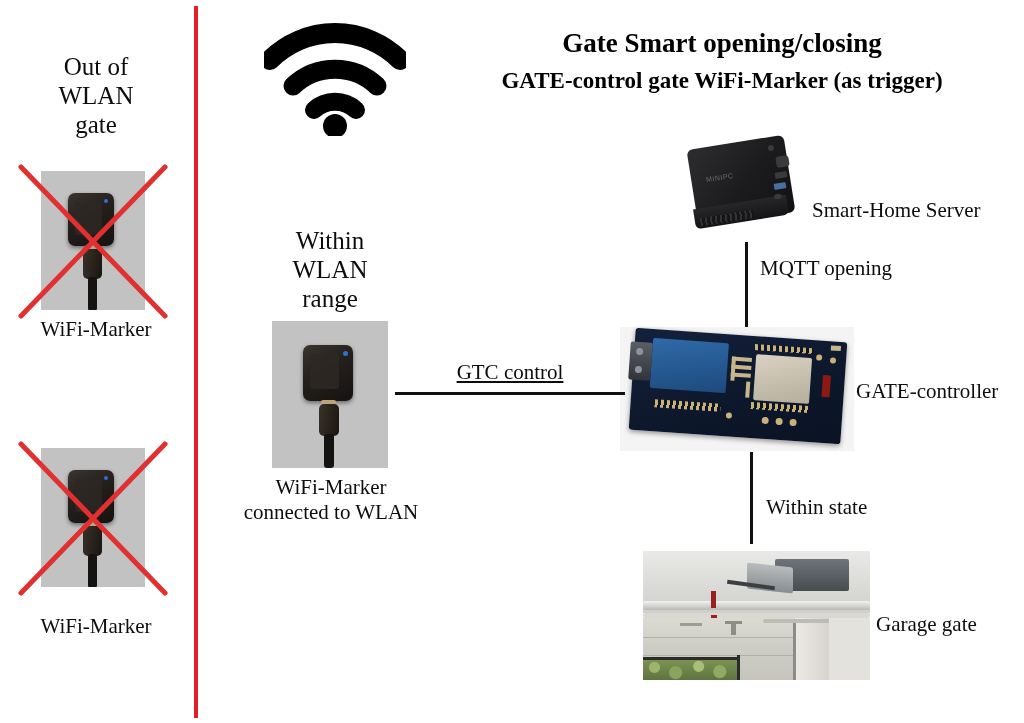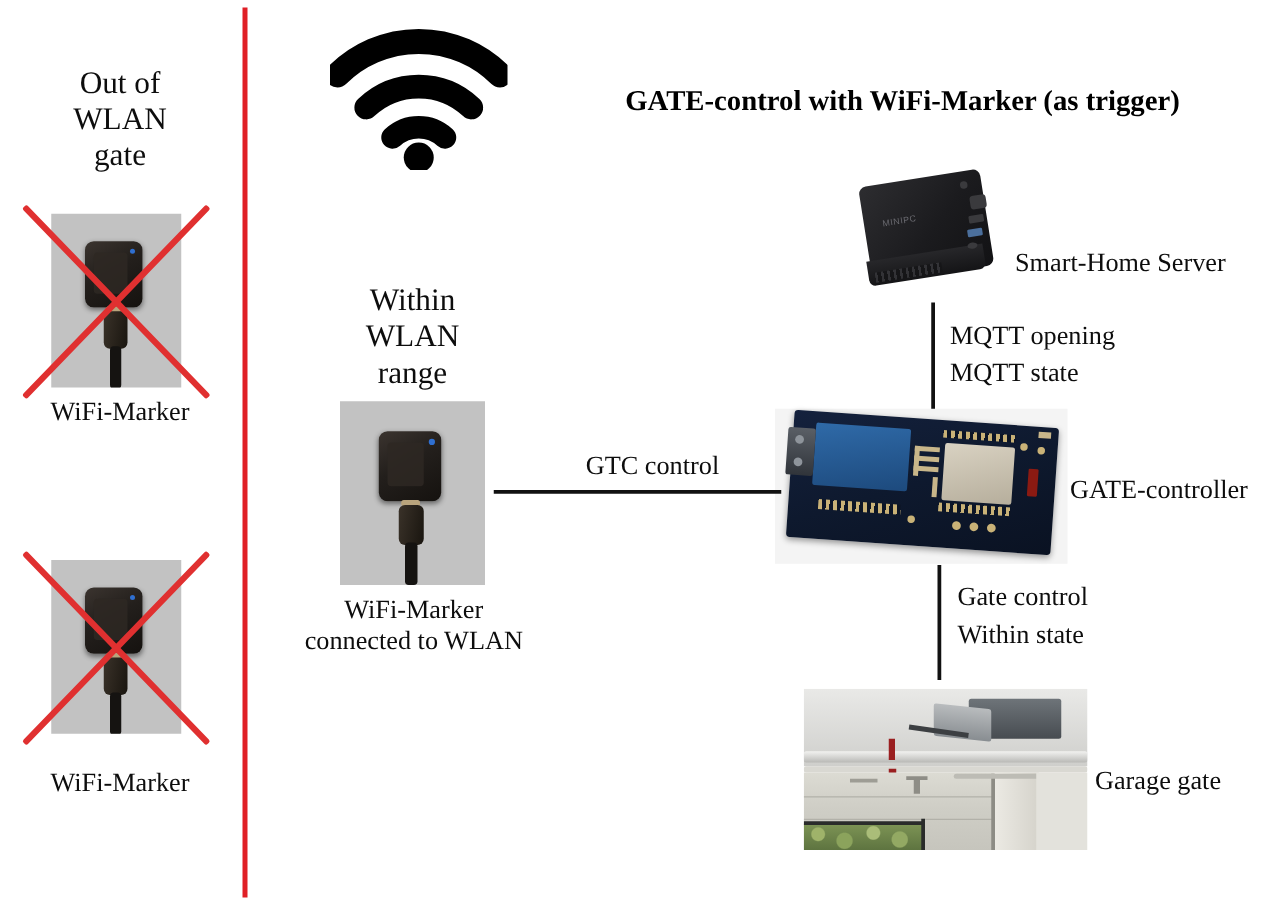--- a/index.html
+++ b/index.html
@@ -260,21 +260,22 @@
     <div class="marker-neck" style="left:44px; top:74px; width:14px; height:5px;"></div>
     <div class="marker-plug" style="left:42px; top:78px; width:19px; height:30px;"></div>
     <div class="marker-cable" style="left:47px; top:106px; width:9px; height:34px;"></div>
   </div>
   <div class="abs cross" style="left:20px; top:440px; width:146px; height:155px;">
     <span style="width:212px; margin-left:-106px; margin-top:-2px; transform:rotate(46deg);"></span>
     <span style="width:212px; margin-left:-106px; margin-top:-2px; transform:rotate(-46deg);"></span>
   </div>
   <div class="abs label ctr" style="left:10px; top:614px; width:172px;">WiFi-Marker</div>
 
-  <div class="abs title-sub ctr" style="left:430px; top:68px; width:584px;">GATE-control with WiFi-Marker (as trigger)</div>
+  <div class="abs title-main ctr" style="left:430px; top:28px; width:584px;">Gate Smart opening/closing</div>
+  <div class="abs title-sub ctr" style="left:430px; top:68px; width:584px;">GATE-control gate WiFi-Marker (as trigger)</div>
 
   <div class="abs wifi-icon" style="left:264px; top:18px; width:142px; height:118px;">
     <svg width="142" height="118" viewBox="0 0 142 118">
       <path d="M6 42 A92 92 0 0 1 136 42" fill="none" stroke="#000" stroke-width="20" stroke-linecap="round"></path>
       <path d="M29 68 A61 61 0 0 1 113 68" fill="none" stroke="#000" stroke-width="19" stroke-linecap="round"></path>
       <path d="M50 92 A31 31 0 0 1 92 92" fill="none" stroke="#000" stroke-width="18" stroke-linecap="round"></path>
       <circle cx="71" cy="108" r="12" fill="#000"></circle>
     </svg>
   </div>
 
@@ -301,21 +302,20 @@
     <div class="pc-port dark" style="left:90px; top:18px; width:13px; height:11px; transform:rotate(-9deg); border-radius:3px;"></div>
     <div class="pc-port dark" style="left:89px; top:34px; width:12px; height:6px; transform:rotate(-9deg);"></div>
     <div class="pc-port" style="left:88px; top:45px; width:12px; height:6px; transform:rotate(-9deg);"></div>
     <div class="pc-port dark" style="left:88px; top:56px; width:8px; height:5px; transform:rotate(-9deg); border-radius:50%;"></div>
     <div class="pc-port dark" style="left:82px; top:7px; width:6px; height:6px; transform:rotate(-9deg); border-radius:50%;"></div>
   </div>
   <div class="abs label" style="left:812px; top:198px; width:220px;">Smart-Home Server</div>
 
   <div class="abs conn-v" style="left:745px; top:242px; height:92px;"></div>
   <div class="abs label" style="left:760px; top:256px; width:200px;">MQTT opening</div>
-  <div class="abs label" style="left:760px; top:286px; width:200px;">MQTT state</div>
 
   <div class="abs" style="left:620px; top:327px; width:234px; height:124px; background:#f4f4f4;">
     <div class="pcb" style="left:12px; top:8px; width:212px; height:102px; transform:rotate(4deg);">
       <div class="pcb-relay" style="left:18px; top:9px; width:76px; height:50px;"></div>
       <div class="pcb-esp" style="left:122px; top:18px; width:56px; height:46px;"></div>
       <div class="pcb-ant" style="left:98px; top:22px; width:20px; height:4px;"></div>
       <div class="pcb-ant" style="left:98px; top:30px; width:20px; height:4px;"></div>
       <div class="pcb-ant" style="left:98px; top:38px; width:20px; height:4px;"></div>
       <div class="pcb-ant" style="left:98px; top:22px; width:4px; height:24px;"></div>
       <div class="pcb-ant" style="left:114px; top:46px; width:4px; height:16px;"></div>
@@ -331,24 +331,23 @@
       <div class="pcb-pin" style="left:132px; top:80px; width:7px; height:7px;"></div>
       <div class="pcb-pin" style="left:146px; top:80px; width:7px; height:7px;"></div>
       <div class="pcb-pin" style="left:160px; top:80px; width:7px; height:7px;"></div>
       <div class="pcb-pin" style="left:96px; top:78px; width:6px; height:6px;"></div>
       <div class="pcb-ant" style="left:196px; top:4px; width:10px; height:5px;"></div>
     </div>
   </div>
   <div class="abs label" style="left:856px; top:379px; width:200px;">GATE-controller</div>
 
   <div class="abs conn-h" style="left:395px; top:392px; width:230px;"></div>
-  <div class="abs label ctr" style="left:412px; top:360px; width:220px;">GTC control</div>
+  <div class="abs label ctr" style="left:400px; top:360px; width:220px;text-decoration:underline;">GTC control</div>
 
   <div class="abs conn-v" style="left:750px; top:452px; height:92px;"></div>
-  <div class="abs label" style="left:766px; top:465px; width:200px;">Gate control</div>
   <div class="abs label" style="left:766px; top:495px; width:200px;">Within state</div>
 
   <div class="abs" style="left:643px; top:551px; width:227px; height:129px; overflow:hidden;">
     <div class="gg-ceil" style="left:0; top:0; width:227px; height:62px;"></div>
     <div class="gg-opener" style="left:132px; top:8px; width:74px; height:32px;"></div>
     <div class="gg-opener-light" style="left:104px; top:14px; width:46px; height:26px; transform:skewY(6deg);"></div>
     <div class="gg-dark" style="left:84px; top:32px; width:48px; height:4px; transform:rotate(8deg); background:#3c3f42;"></div>
     <div class="gg-rail" style="left:0; top:50px; width:227px; height:9px;"></div>
     <div class="gg-rail" style="left:0; top:62px; width:227px; height:5px; background:#d9d8d2;"></div>
     <div class="gg-red" style="left:68px; top:40px; width:5px; height:17px;"></div>

